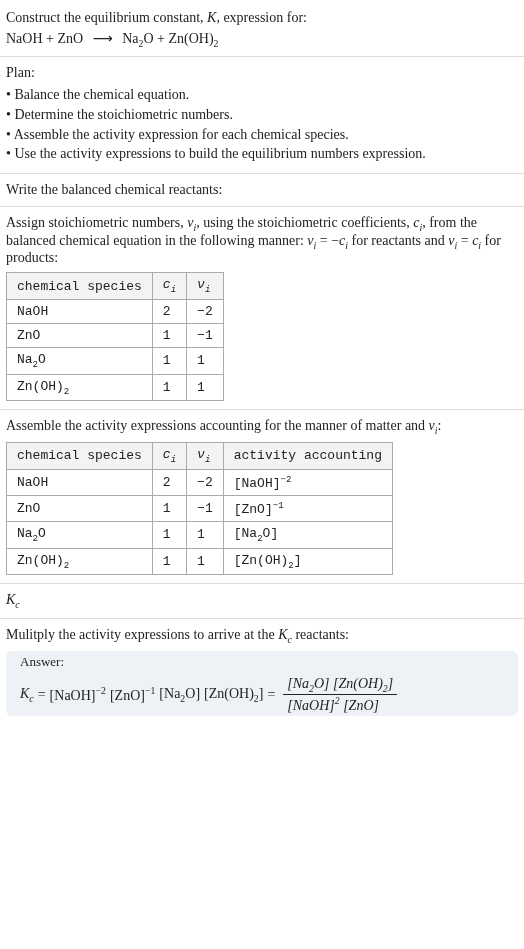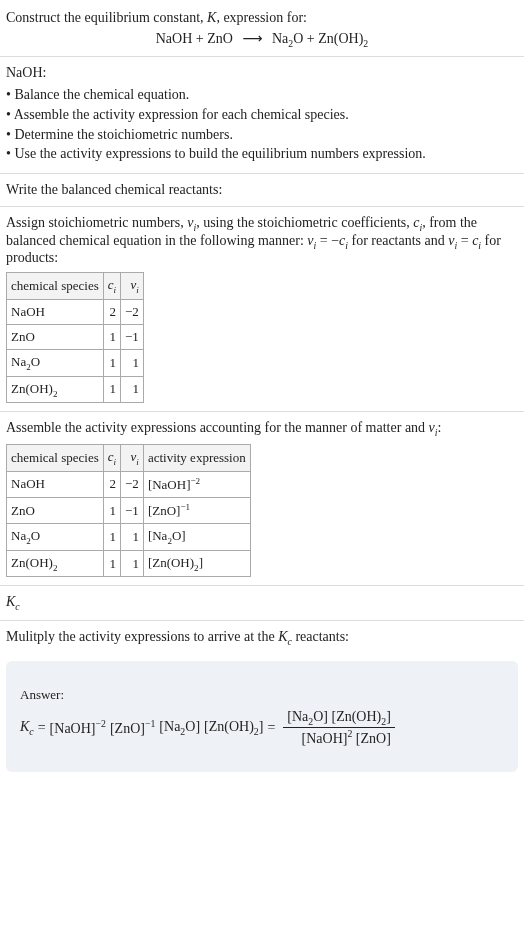--- a/index.html
+++ b/index.html
@@ -11,53 +11,55 @@
     color: #222;
     background: #fff;
     width: 524px;
   }
   .section {
     padding: 8px 6px;
     border-top: 1px solid #ddd;
   }
   .section.first { border-top: none; }
   .prompt { line-height: 1.4; }
-  .eq { margin-top: 2px; text-align: center; }
+  .eq { margin-top: 2px; }
   .arrow { display: inline-block; margin: 0 6px; }
   .sub { font-size: 0.7em; vertical-align: sub; }
   .sup { font-size: 0.7em; vertical-align: super; }
   .plan ul { list-style: none; padding: 0; margin: 4px 0 1px 0; }
   .plan li::before { content: "• "; }
   .plan li { line-height: 1.4; }
   table {
     border-collapse: collapse;
     margin-top: 6px;
     font-size: 13px;
   }
   th, td {
     border: 1px solid #aaa;
-    padding: 4px 4px;
+    padding: 4px 10px;
     text-align: left;
+    font-family: Liberation Mono, monospace;
   }
   th { background: #f3f3f3; font-weight: normal; }
-  .center { text-align: right; margin-top: 40px; }
+  .center { text-align: left; margin-top: 40px; }
   .answer-box {
     background: #eef1f5;
     border-radius: 6px;
-    padding: 26px 14px;
-    margin-top: 14px;
+    padding: 3px 14px;
+    margin-top: 6px;
   }
   .answer-label { font-size: 13px; margin-bottom: 6px; }
   .kc-line { display: flex; align-items: center; flex-wrap: nowrap; gap: 4px; font-size: 14px; }
   .frac {
     display: inline-flex;
     flex-direction: column;
-    align-items: flex-end;
+    align-items: flex-start;
     vertical-align: middle;
     margin-left: 4px;
+    font-style: italic;
   }
   .frac .num { border-bottom: 1px solid #222; padding: 0 4px; }
   .frac .den { padding: 0 4px; }
   .ital { font-style: italic; }
   .species { white-space: nowrap; }
   .nowrap { white-space: nowrap; }
 </style>
 </head>
 <body>
 
@@ -70,25 +72,25 @@
     <span>+</span>
     <span class="species">ZnO</span>
     <span class="arrow">⟶</span>
     <span class="species"><span>Na</span><span class="sub">2</span><span>O</span></span>
     <span>+</span>
     <span class="species"><span>Zn(OH)</span><span class="sub">2</span></span>
   </div>
 </div>
 
 <div class="section plan">
-  <div>NaOH:</div>
+  <div>Plan:</div>
   <ul>
     <li>Balance the chemical equation.</li>
+    <li>Determine the stoichiometric numbers.</li>
     <li>Assemble the activity expression for each chemical species.</li>
-    <li>Determine the stoichiometric numbers.</li>
     <li>Use the activity expressions to build the equilibrium numbers expression.</li>
   </ul>
 </div>
 
 <div class="section">
   <div>Write the balanced chemical reactants:</div>
 </div>
 
 <div class="section">
   <div>
@@ -128,21 +130,21 @@
 <div class="section">
   <div>
     <span>Assemble the activity expressions accounting for the manner of matter and </span><span class="ital">ν</span><span class="sub ital">i</span><span>:</span>
   </div>
   <table>
     <tbody>
         <tr>
       <th>chemical species</th>
       <th class="center"><span class="ital">c</span><span class="sub ital">i</span></th>
       <th class="center"><span class="ital">ν</span><span class="sub ital">i</span></th>
-      <th>activity expression</th>
+      <th>activity accounting</th>
     </tr>
     <tr>
       <td>NaOH</td>
       <td class="center">2</td>
       <td class="center">−2</td>
       <td><span>[NaOH]</span><span class="sup">−2</span></td>
     </tr>
     <tr>
       <td>ZnO</td>
       <td class="center">1</td>

